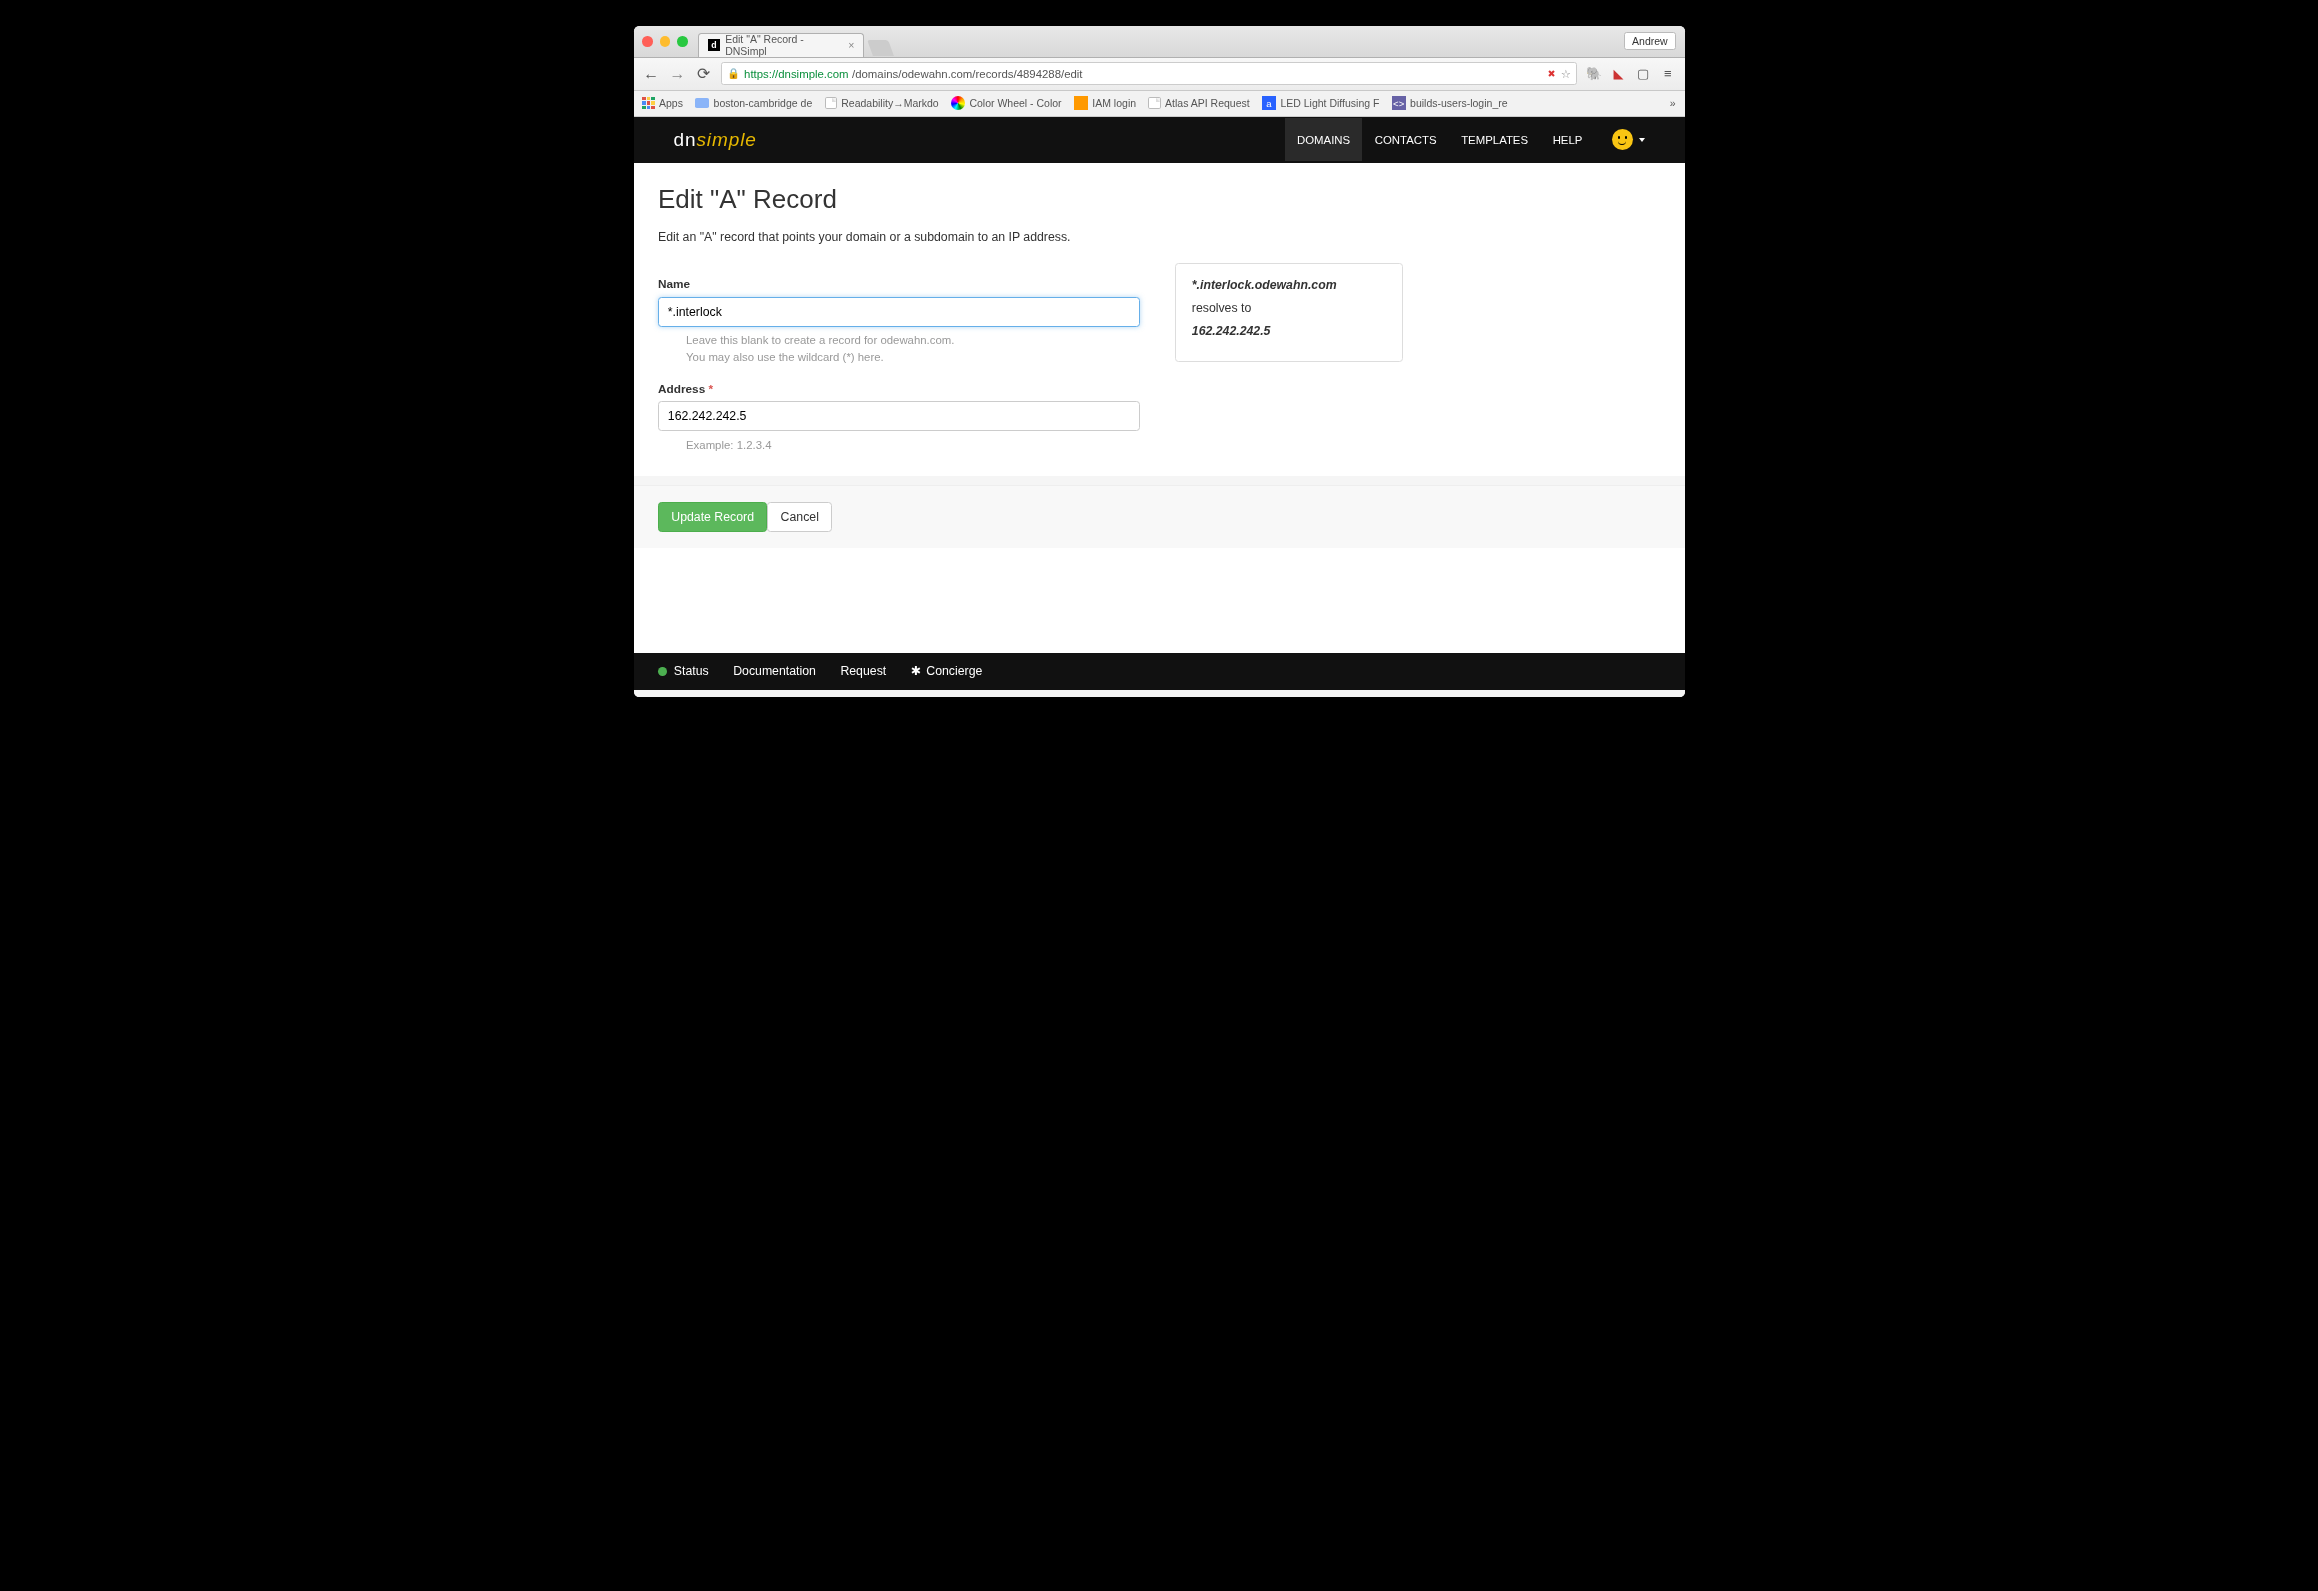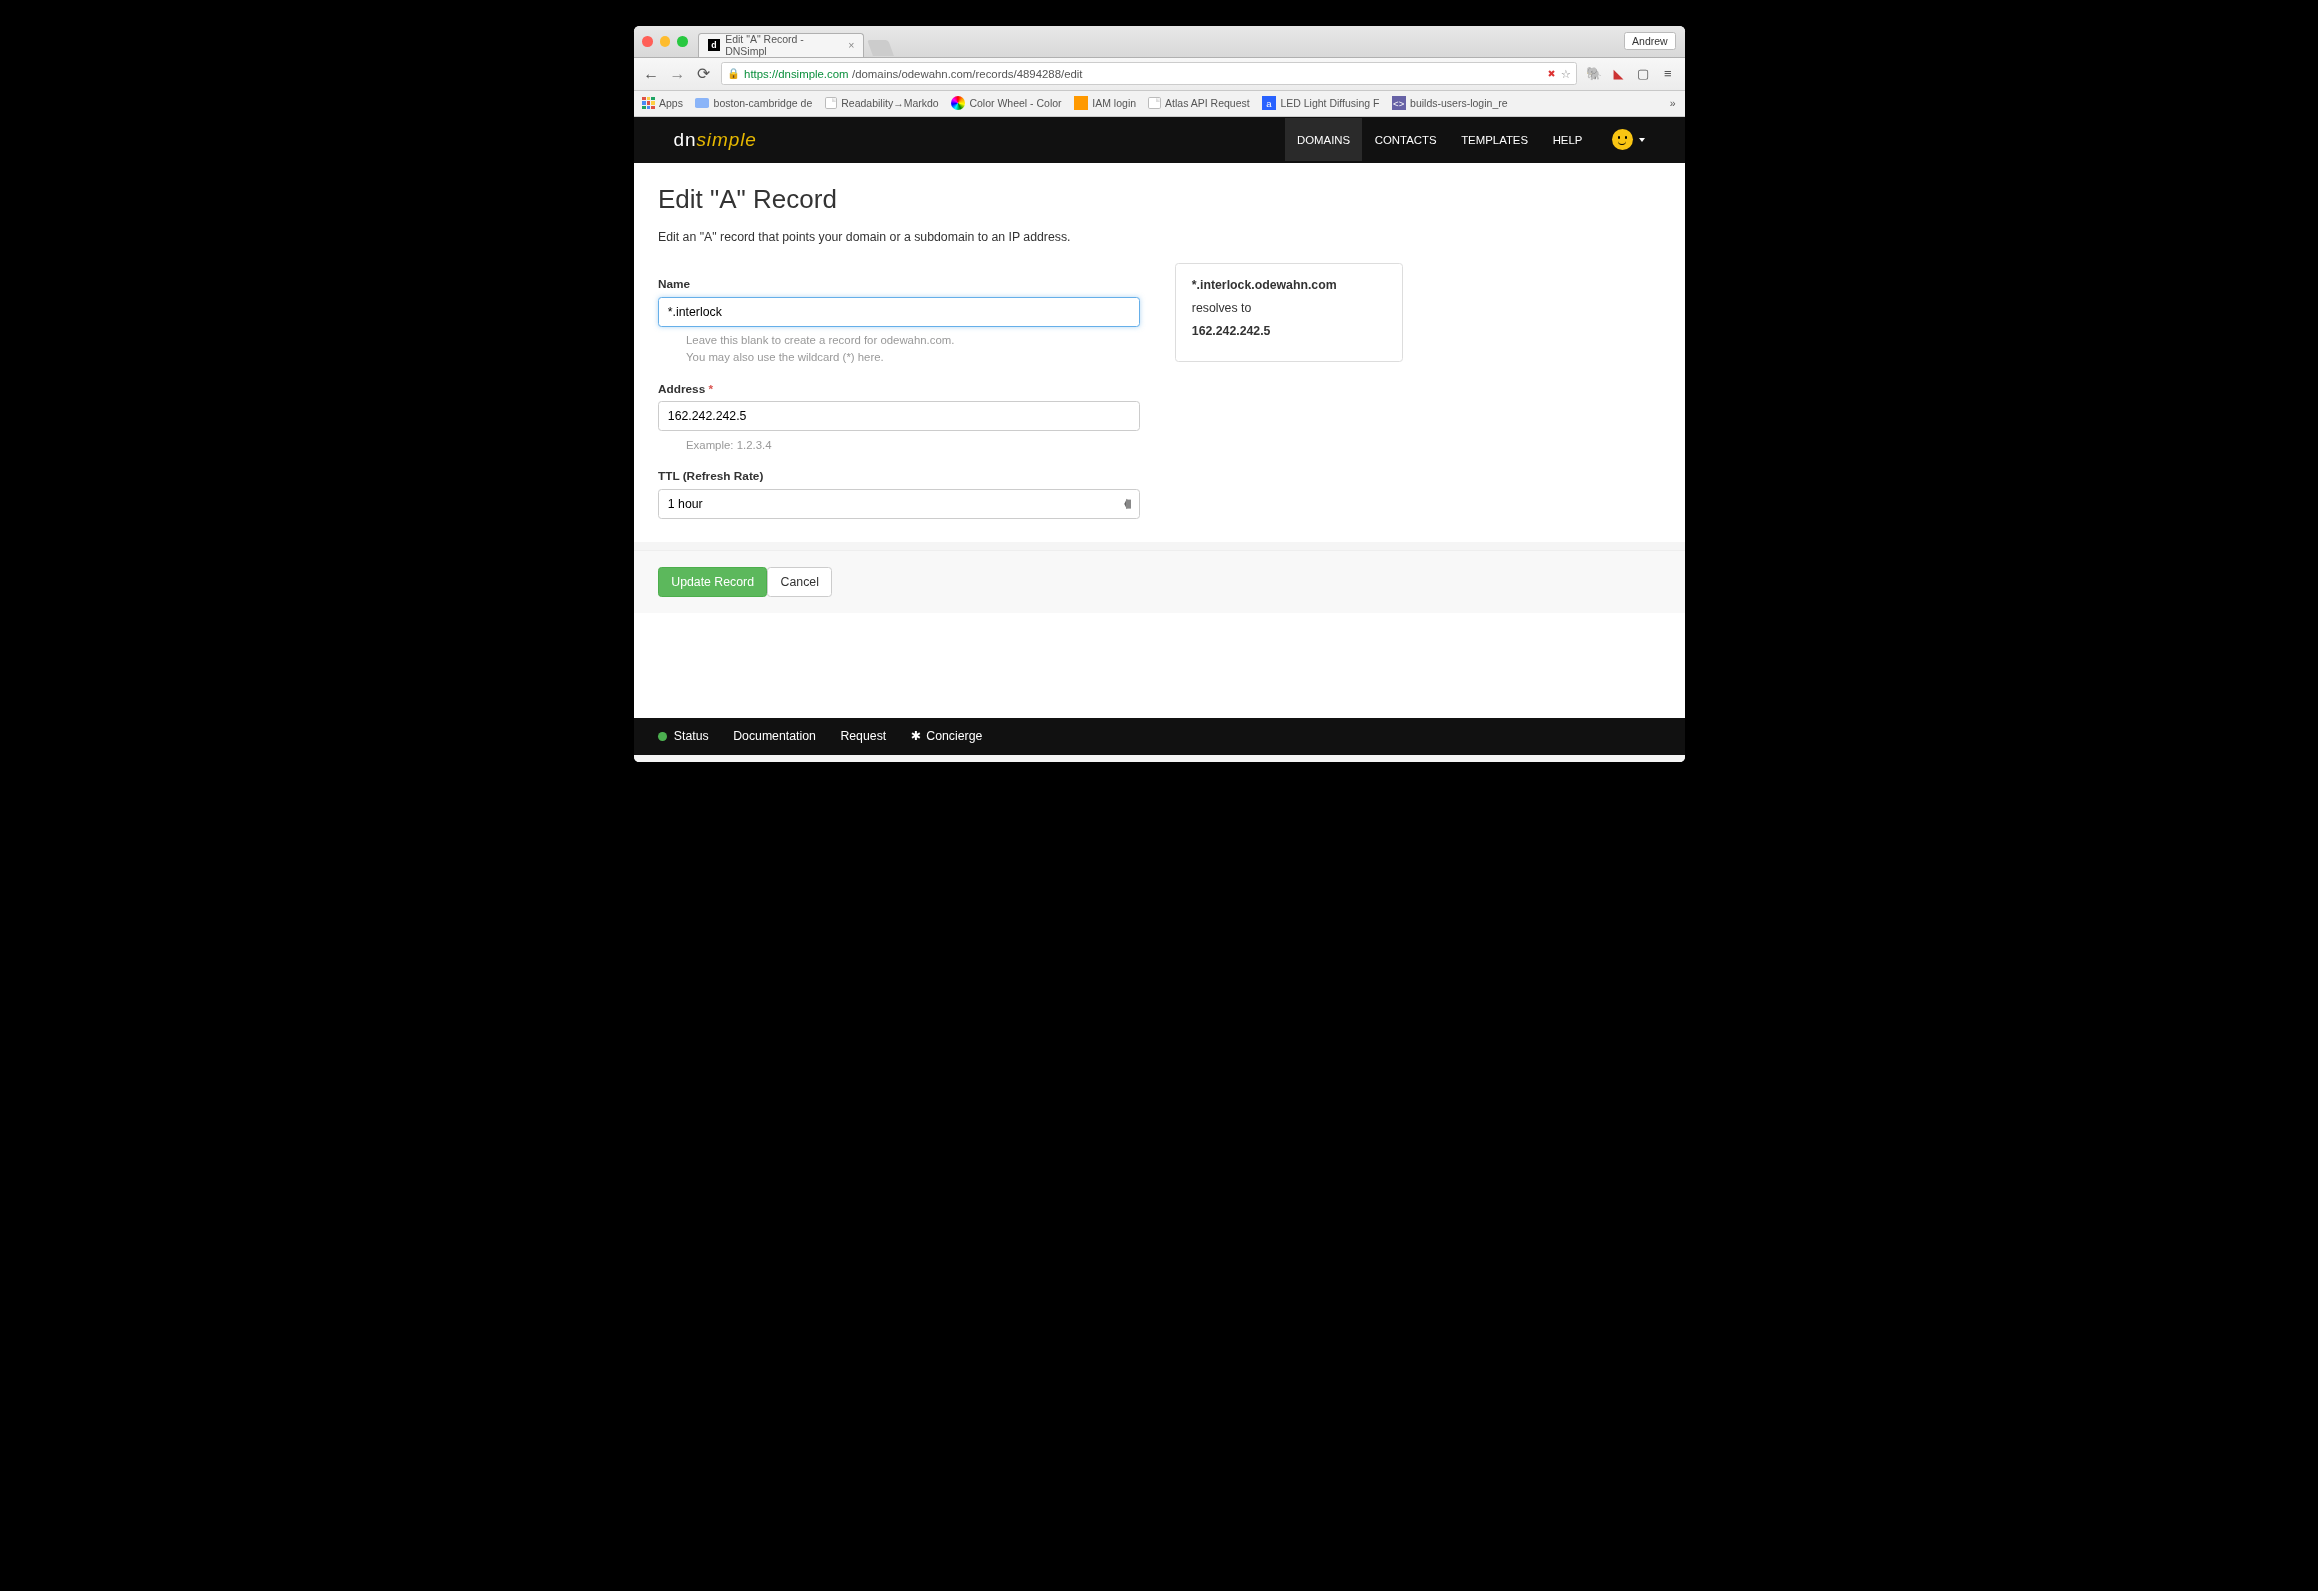--- a/index.html
+++ b/index.html
@@ -165,21 +165,21 @@
       content:""; position:absolute; right:8.8px; top:50%; transform:translateY(-50%);
       width:5.3px; height:8.8px;
       background: linear-gradient(#888,#888); 
     }
     .select-arrows { position:absolute; right:8.8px; top:50%; transform:translateY(-50%); font-size:8.8px; color:#666; line-height:5.3px; pointer-events:none; text-align:center;}
     .panel {
       border:0.9px solid #ddd; border-radius:3.5px; padding:14px 15.8px;
       font-size:12.3px; color:#333; width: 228px;
     }
     .panel .line { margin-bottom:8.8px;}
-    .panel .bold { font-weight:bold;}
+    .panel .bold { font-weight:bold;font-style:italic;}
     .actions { background:#f8f8f8; padding:15.8px 24.5px; margin-top: 8.8px; display:flex; border-top:0.9px solid #eee;}
     .btn {
       height:30px; padding:0 12.3px; border-radius:3.5px; border:0.9px solid transparent;
       font-size:12.3px; cursor:pointer;
     }
     .btn-primary { background:#5cb85c; color:#fff; border-color:#4cae4c;}
     .btn-default { background:#fff; color:#333; border-color:#ccc;}
     .page-spacer { background:#fff; height:105px;}
 
     
@@ -309,27 +309,20 @@
         </div>
 
         <div class="form-group">
           <label>
             <span>Address</span> <span class="req">*</span>
           </label>
           <input class="input" value="162.242.242.5" style="">
           <div class="help-text">Example: 1.2.3.4</div>
         </div>
 
-        <div class="form-group">
-          <label>TTL (Refresh Rate)</label>
-          <div class="select-wrap">
-            <input class="input" readonly="" value="1 hour" style="">
-            <div class="select-arrows">▲<br>▼</div>
-          </div>
-        </div>
 
       </div>
 
       <div class="side-col">
         <div class="panel">
           <div class="line bold">*.interlock.odewahn.com</div>
           <div class="line">resolves to</div>
           <div class="line bold">162.242.242.5</div>
         </div>
       </div>

